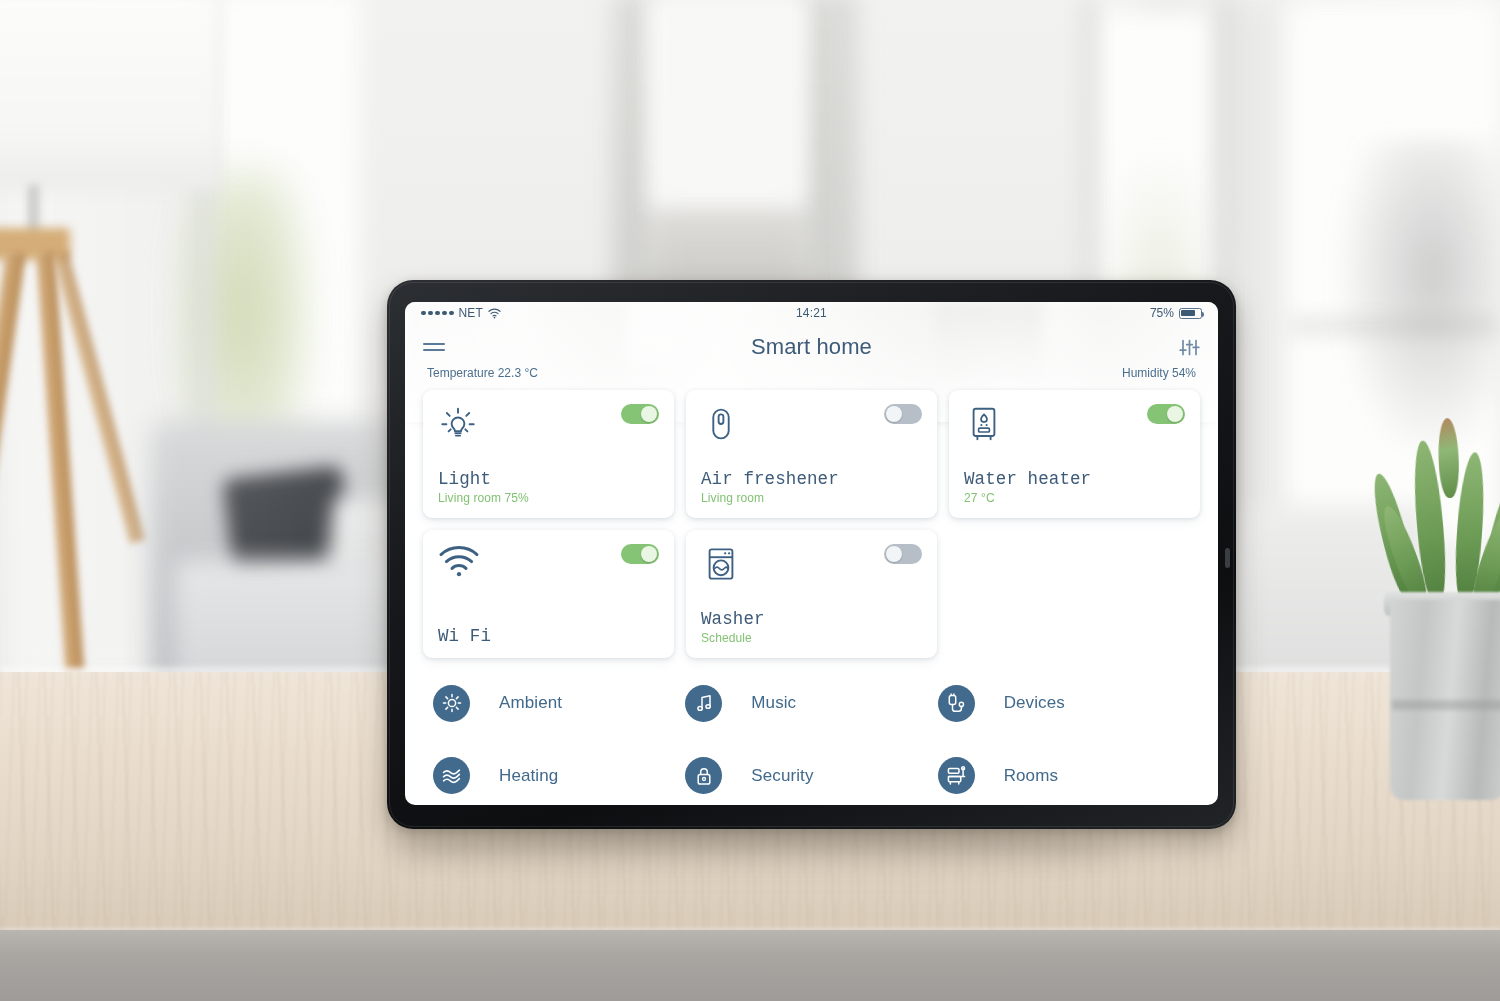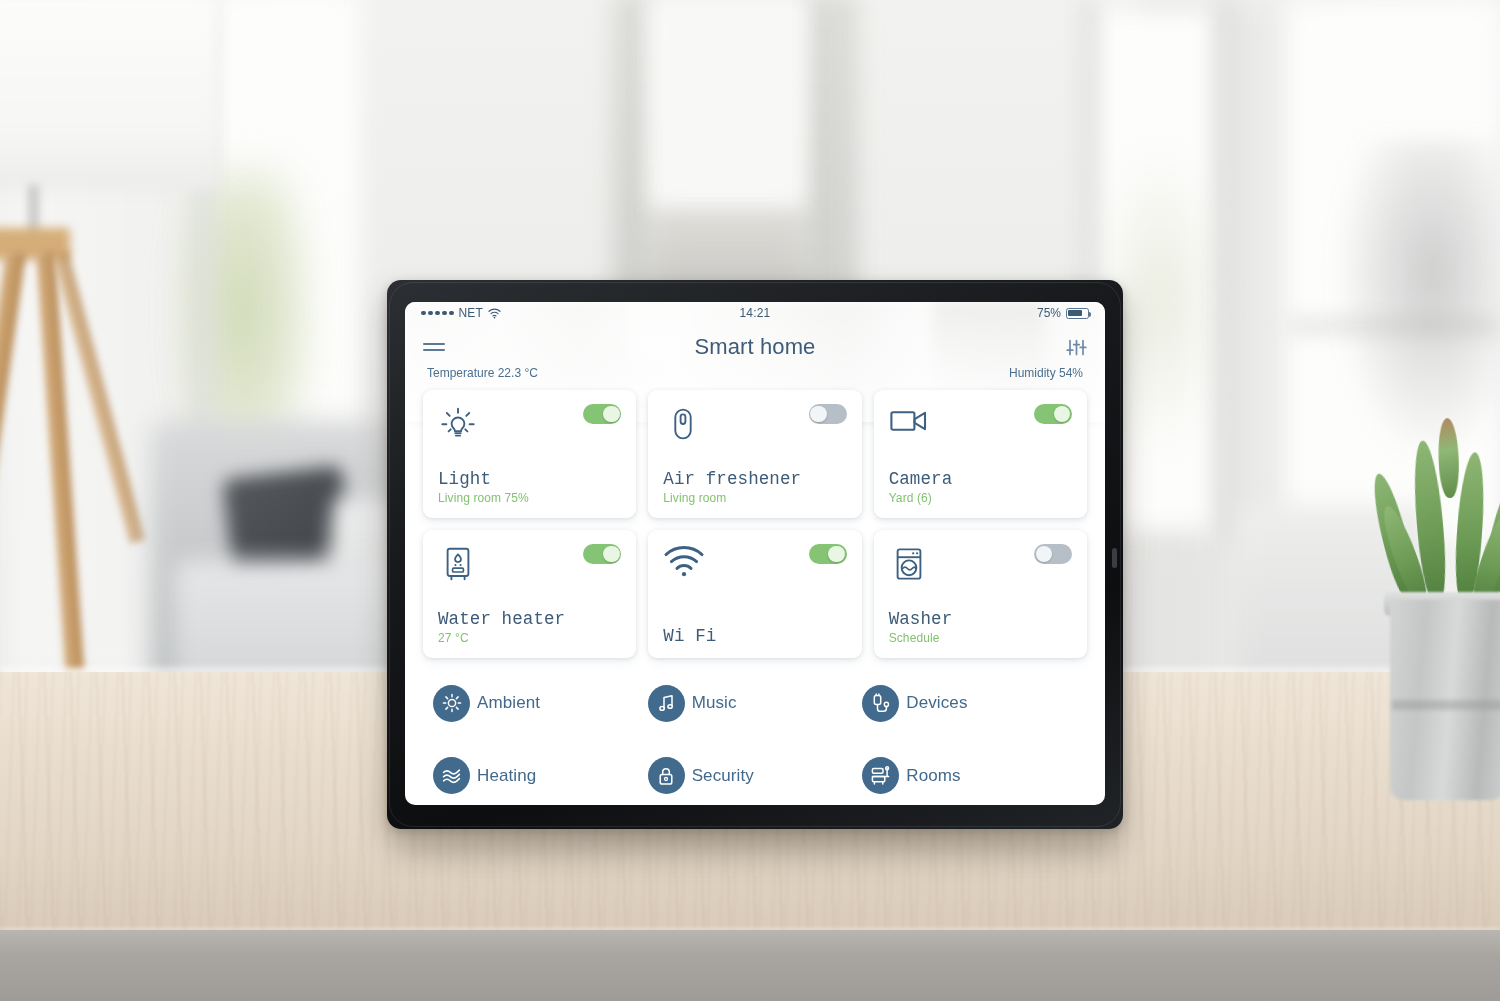--- a/index.html
+++ b/index.html
@@ -263,23 +263,23 @@
     background: linear-gradient(170deg, #8fb775 0%, #6d9c56 55%, #4f7d3c 100%);
     filter: blur(.6px);
     transform-origin: bottom center;
   }
 
   
   #tablet {
     position: absolute;
     left: 387px;
     top: 280px;
-    width: 736px;
+    width: 849px;
     height: 549px;
-    border-radius: 14px;
+    border-radius: 26px;
     background: linear-gradient(160deg, #2c2f33 0%, #17191c 35%, #0d0e10 70%, #212427 100%);
     box-shadow:
       0 16px 30px rgba(70,62,52,.35),
       0 3px 10px rgba(70,62,52,.25);
     padding: 22px 18px 24px 18px;
   }
   #tablet-glassedge {
     position: absolute;
     inset: 2px;
     border-radius: 24px;
@@ -492,21 +492,21 @@
     margin-top: 16px;
     padding: 0 28px;
     display: grid;
     grid-template-columns: repeat(3, 1fr);
     row-gap: 14px;
     flex: 1 1 auto;
   }
   .menu-item {
     display: flex;
     align-items: center;
-    gap: 7px;
+    gap: 29px;
     cursor: pointer;
   }
   .menu-circle {
     width: 37px; height: 37px;
     border-radius: 50%;
     background: #416a8c;
     display: flex; align-items: center; justify-content: center;
     color: #fff;
     flex: 0 0 auto;
     line-height: 0;
@@ -680,37 +680,20 @@
             <span class="toggle off">
                 <span class="knob"></span>
               </span>
           </div>
           <div class="card-body">
             <div class="card-title">Air freshener</div>
             <div class="card-sub">Living room</div>
           </div>
         </div>
 
-        <div class="card">
-          <div class="card-top">
-            <span class="card-icon">
-              <svg width="40" height="34" viewBox="0 0 40 34" fill="none">
-                <rect x="2.4" y="8.2" width="23" height="17.6" rx="1.6" stroke="#3e6183" stroke-width="2.1"></rect>
-                <path d="M25.6 15.2 36 8.8v16.4l-10.4-6.4z" stroke="#3e6183" stroke-width="2.1" stroke-linejoin="round"></path>
-              </svg>
-            </span>
-            <span class="toggle on">
-                <span class="knob"></span>
-              </span>
-          </div>
-          <div class="card-body">
-            <div class="card-title">Camera</div>
-            <div class="card-sub">Yard (6)</div>
-          </div>
-        </div>
 
         <div class="card">
           <div class="card-top">
             <span class="card-icon">
               <svg width="40" height="40" viewBox="0 0 40 40" fill="none">
                 <rect x="9.6" y="4.8" width="20.8" height="27.2" rx="2.2" stroke="#3e6183" stroke-width="1.9"></rect>
                 <path d="M20 10.4c-1.9 1.9-3 3.2-3 4.7a3 3 0 106 0c0-1.5-1.1-2.8-3-4.7z" stroke="#3e6183" stroke-width="1.7" stroke-linejoin="round"></path>
                 <circle cx="17.4" cy="21.1" r="1.05" fill="#3e6183"></circle>
                 <circle cx="22.6" cy="21.1" r="1.05" fill="#3e6183"></circle>
                 <rect x="14.6" y="24.2" width="10.8" height="3.8" rx="1" stroke="#3e6183" stroke-width="1.7"></rect>

